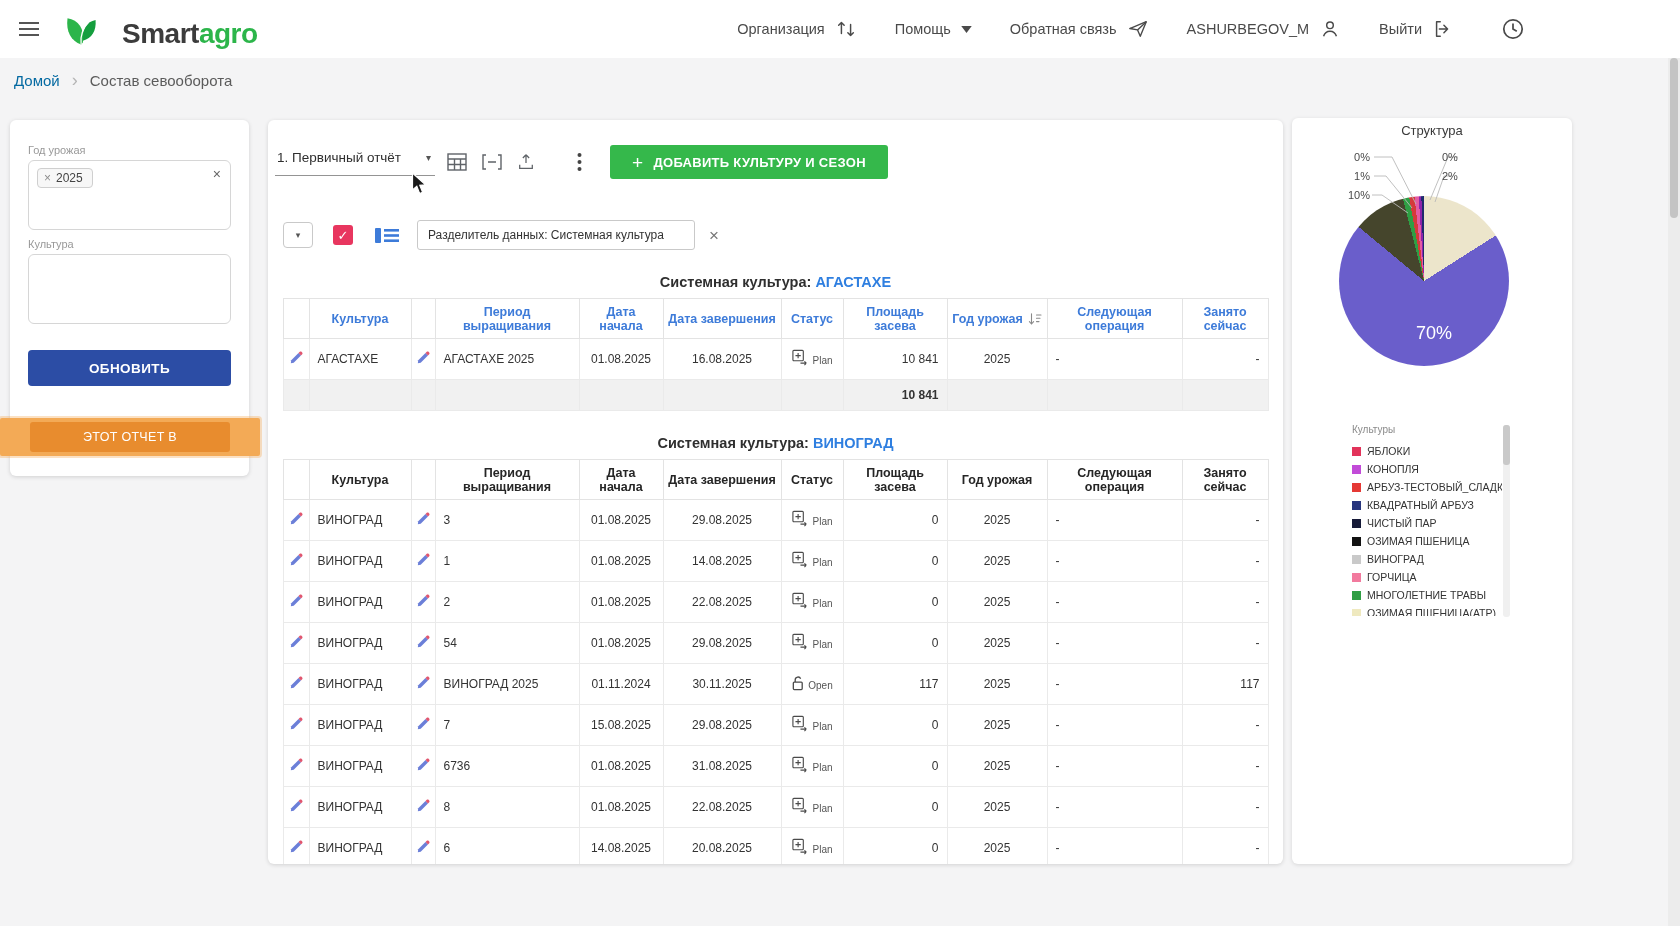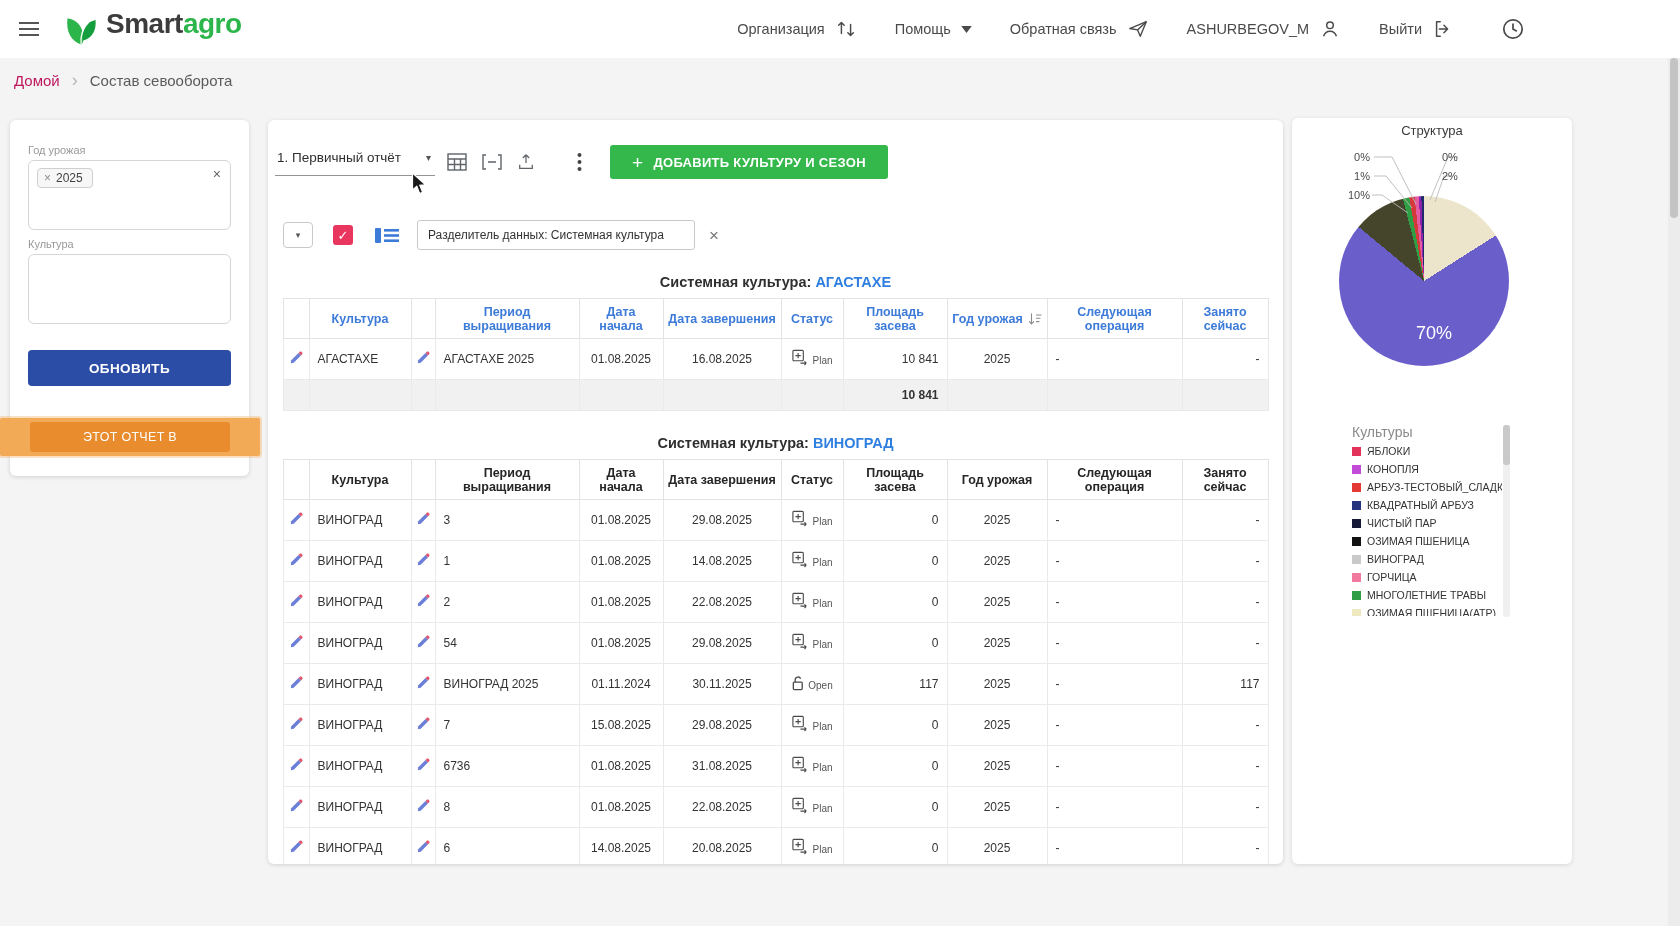--- a/index.html
+++ b/index.html
@@ -5,31 +5,31 @@
 <style>
   *{box-sizing:border-box;margin:0;padding:0}
   html,body{width:1680px;height:926px}
   body{position:relative;overflow:hidden;background:#f4f4f5;font-family:"Liberation Sans","DejaVu Sans",sans-serif;color:#333}
   svg{display:block}
   button{font-family:inherit}
 
   
   .topbar{position:absolute;top:0;left:0;width:1680px;height:58px;background:#fff;display:flex;align-items:center;padding:0 26px 0 14px;z-index:10}
   .hamburger{border:none;background:none;cursor:pointer;padding:4px;margin-right:18px}
-  .logo{display:flex;align-items:flex-start;gap:4px;cursor:pointer}
+  .logo{display:flex;align-items:flex-end;gap:20px;cursor:pointer}
   .logo-text{font-size:28px;font-weight:bold;letter-spacing:-.5px;line-height:1}
   .logo-smart{color:#3c3c3c}
   .logo-agro{color:#2cb54a}
   .top-nav{margin-left:auto;display:flex;align-items:center;gap:38px;font-size:14.5px;color:#4a4a4a;padding-right:128px}
   .nav-item{display:flex;align-items:center;gap:10px;cursor:pointer;white-space:nowrap}
   .nav-clock{margin-left:8px}
 
   
   .breadcrumb{position:absolute;top:58px;left:0;width:1680px;height:44px;display:flex;align-items:center;gap:12px;padding-left:14px;font-size:15px}
-  .bc-home{color:#be185d;cursor:pointer}
+  .bc-home{color:#0369a1;cursor:pointer}
   .bc-sep{color:#b5b5b5;font-size:18px;line-height:1}
   .bc-cur{color:#5b5b5b}
 
   
   .filter-card{position:absolute;left:10px;top:120px;width:239px;height:356px;background:#fff;border-radius:6px;box-shadow:0 1px 4px rgba(0,0,0,.15);padding:16px 18px 0}
   .f-label{display:block;font-size:11px;color:#999;margin:8px 0 4px}
   .input-box{position:relative;border:1px solid #d6d6d6;border-radius:6px;height:70px;padding:7px 8px;background:#fff;cursor:text}
   .chip{display:inline-flex;align-items:center;gap:5px;border:1px solid #cfcfcf;background:#f7f7f7;border-radius:4px;font-size:12px;color:#444;padding:2px 9px 2px 6px;cursor:pointer}
   .chip-x{color:#8d8d8d;font-size:12px;line-height:1}
   .clear-x{position:absolute;right:9px;top:6px;color:#666;font-size:14px;cursor:pointer;line-height:1}
@@ -77,21 +77,21 @@
   .chart-card{position:absolute;left:1292px;top:118px;width:280px;height:746px;background:#fff;border-radius:6px;box-shadow:0 1px 4px rgba(0,0,0,.12)}
   .chart-title{position:absolute;top:5px;left:0;width:100%;text-align:center;font-size:13px;color:#3a3a3a}
   .pie{position:absolute;left:47px;top:78px;width:170px;height:170px;border-radius:50%}
   .callouts{position:absolute;left:0;top:0;pointer-events:none}
   .pie-label{position:absolute;font-size:11px;color:#4a4a4a;line-height:1}
   .lab-l{left:44px;width:34px;text-align:right}
   .l0{top:34px}.l1{top:53px}.l2{top:72px}
   .lab-r{left:150px}
   .r0{top:34px}.r1{top:53px}
   .pie-center{position:absolute;left:124px;top:205px;font-size:18px;color:#fff}
-  .legend-title{position:absolute;left:60px;top:306px;font-size:14px;color:#8a8a8a}
+  .legend-title{position:absolute;left:60px;top:306px;font-size:10px;color:#8a8a8a}
   .legend{position:absolute;left:60px;top:324px;width:150px;height:174px;overflow:hidden}
   .legend-item{display:flex;align-items:center;gap:6px;height:18px;cursor:pointer}
   .swatch{width:9px;height:9px;flex:none}
   .legend-label{font-size:10.5px;color:#333;white-space:nowrap}
   .legend-sb{position:absolute;left:211px;top:307px;width:7px;height:192px;background:#f0f0f0;border-radius:3px;cursor:pointer}
   .legend-sb-thumb{width:7px;height:40px;background:#c9c9c9;border-radius:3px}
 
   
   .page-sb{position:absolute;right:0;top:58px;width:12px;height:868px;background:#ececec;cursor:pointer}
   .page-sb-thumb{position:absolute;top:0;left:2px;width:8px;height:160px;background:#c4c4c4;border-radius:4px}

